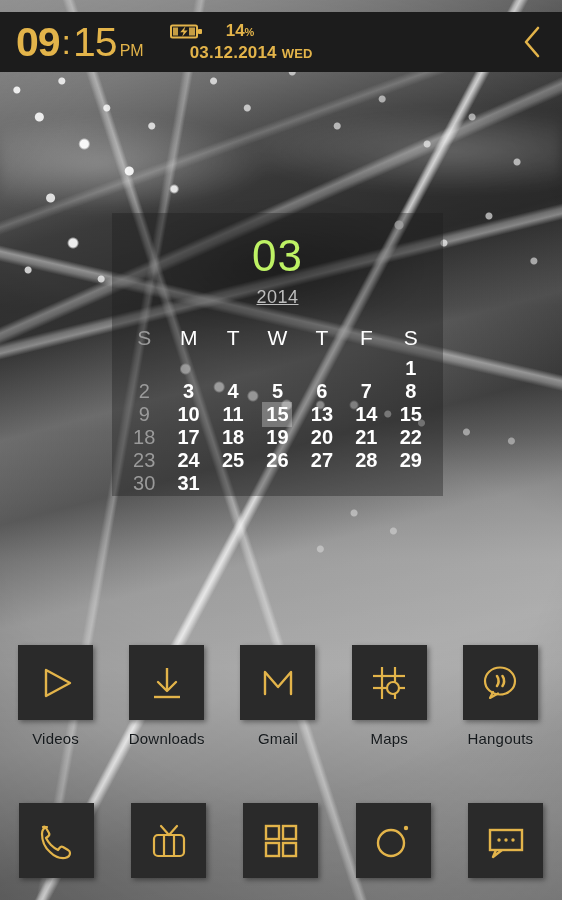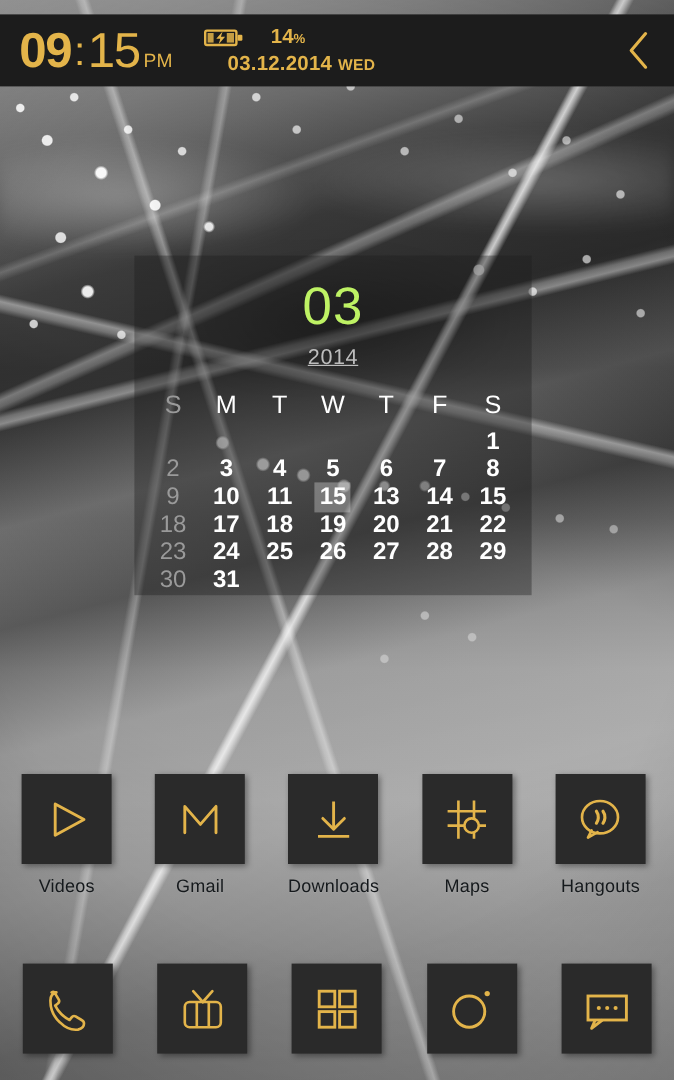--- a/index.html
+++ b/index.html
@@ -301,38 +301,38 @@
           </svg>
         </span>
       </div>
       <div class="app-label">Videos</div>
     </div>
 
     <div class="app">
       <div class="app-tile">
         <span>
           <svg width="46" height="46" viewBox="0 0 46 46">
-            <polyline points="10,34 10,12 23,27 36,12 36,34" fill="none" stroke="#e3b44a" stroke-width="2.4" stroke-linecap="round" stroke-linejoin="round"></polyline>
-          </svg>
-        </span>
-      </div>
-      <div class="app-label">Gmail</div>
-    </div>
-
-    <div class="app">
-      <div class="app-tile">
-        <span>
-          <svg width="46" height="46" viewBox="0 0 46 46">
             <line x1="23" y1="8" x2="23" y2="30" stroke="#e3b44a" stroke-width="2.4"></line>
             <polyline points="14,22 23,31 32,22" fill="none" stroke="#e3b44a" stroke-width="2.4" stroke-linecap="round" stroke-linejoin="round"></polyline>
             <line x1="10" y1="37" x2="36" y2="37" stroke="#e3b44a" stroke-width="2.4"></line>
           </svg>
         </span>
       </div>
       <div class="app-label">Downloads</div>
+    </div>
+
+    <div class="app">
+      <div class="app-tile">
+        <span>
+          <svg width="46" height="46" viewBox="0 0 46 46">
+            <polyline points="10,34 10,12 23,27 36,12 36,34" fill="none" stroke="#e3b44a" stroke-width="2.4" stroke-linecap="round" stroke-linejoin="round"></polyline>
+          </svg>
+        </span>
+      </div>
+      <div class="app-label">Gmail</div>
     </div>
 
     <div class="app">
       <div class="app-tile">
         <span>
           <svg width="46" height="46" viewBox="0 0 46 46">
             <line x1="7" y1="16" x2="39" y2="16" stroke="#e3b44a" stroke-width="2.2"></line>
             <line x1="7" y1="28" x2="39" y2="28" stroke="#e3b44a" stroke-width="2.2"></line>
             <line x1="16" y1="7" x2="16" y2="39" stroke="#e3b44a" stroke-width="2.2"></line>
             <line x1="29" y1="7" x2="29" y2="39" stroke="#e3b44a" stroke-width="2.2"></line>

